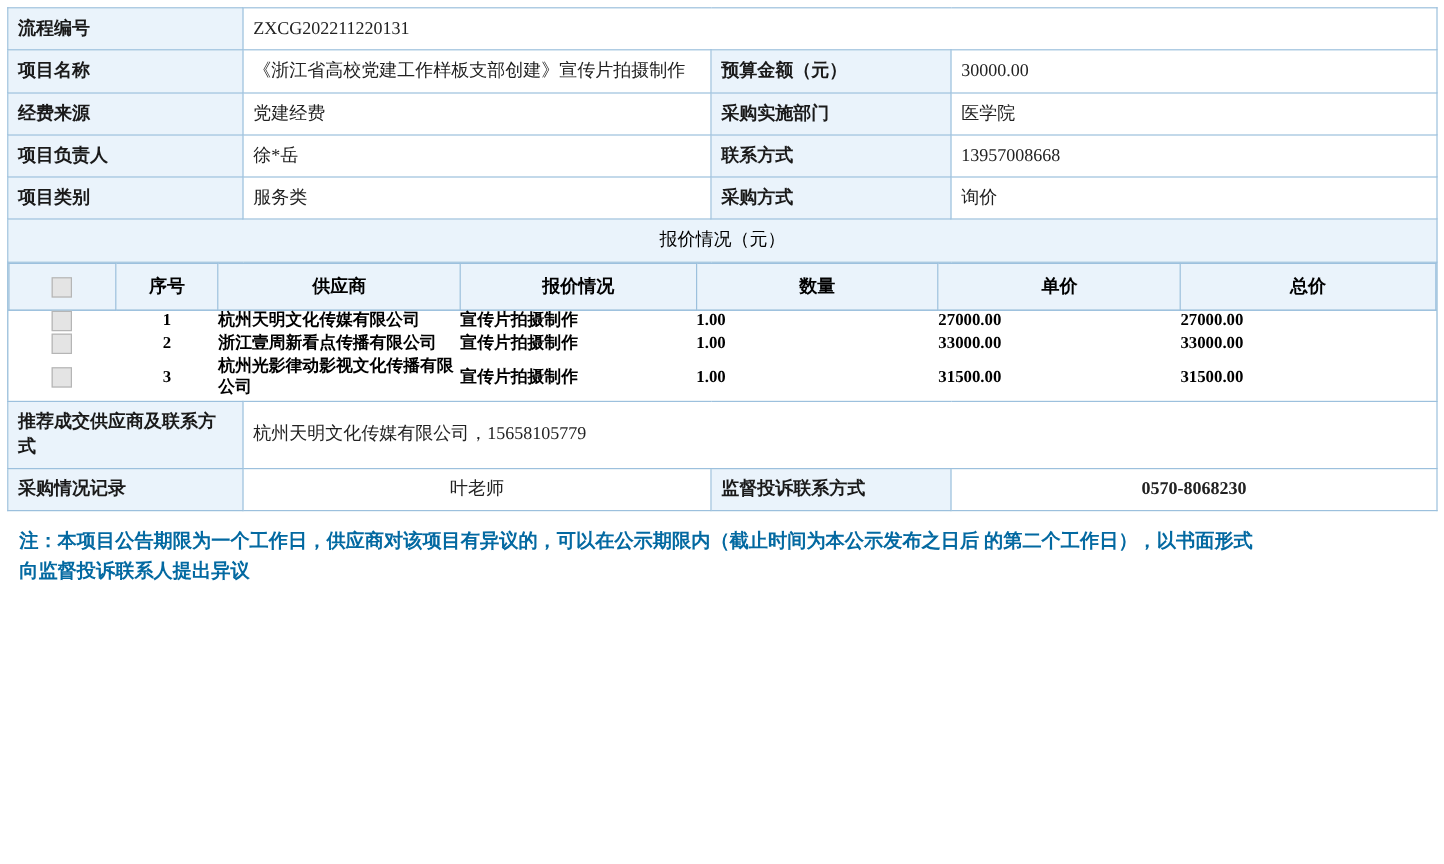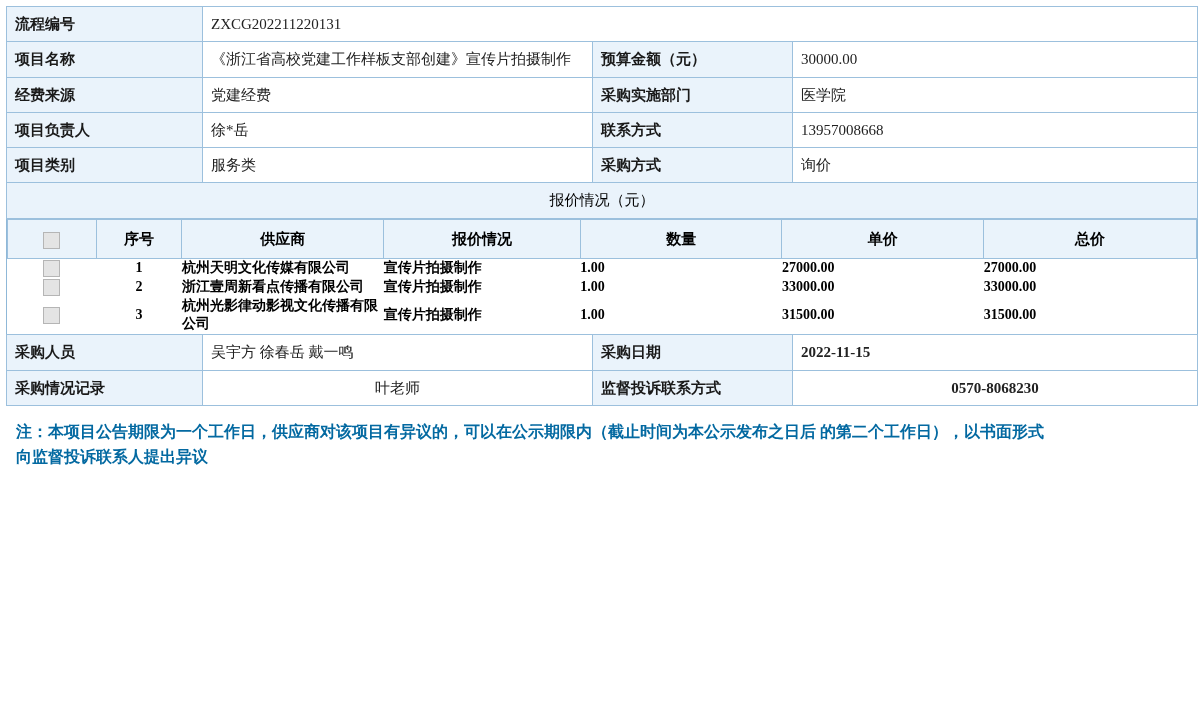--- a/index.html
+++ b/index.html
@@ -198,24 +198,22 @@
                 <td>宣传片拍摄制作</td>
                 <td>1.00</td>
                 <td>31500.00</td>
                 <td>31500.00</td>
               </tr>
             </tbody>
           </table>
         </td>
       </tr>
       <tr>
-        <td class="label">采购人员</td>
-        <td class="value">吴宇方  徐春岳  戴一鸣</td>
-        <td class="label">采购日期</td>
-        <td class="value nowrap-strong">2022-11-15</td>
+        <td class="label">推荐成交供应商及联系方式</td>
+        <td class="value" colspan="3">杭州天明文化传媒有限公司，15658105779</td>
       </tr>
       <tr>
         <td class="label">采购情况记录</td>
         <td class="value cell-center">叶老师</td>
         <td class="label">监督投诉联系方式</td>
         <td class="value cell-center nowrap-strong">0570-8068230</td>
       </tr>
     </tbody>
   </table>
 

